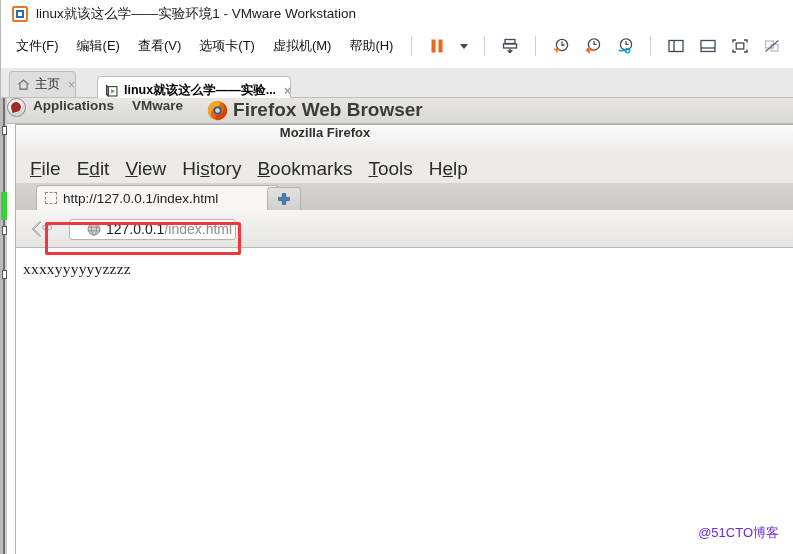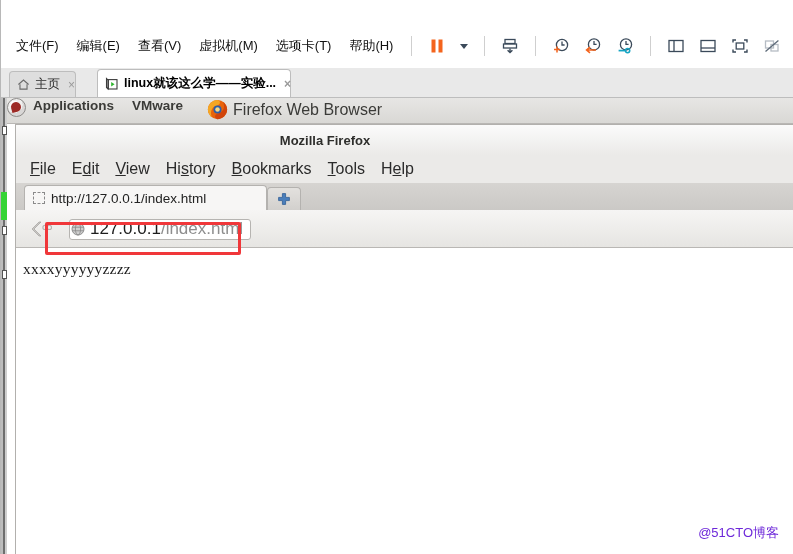--- a/index.html
+++ b/index.html
@@ -118,21 +118,21 @@
     font-size: 12.5px;
     color: #2b2b2b;
     white-space: nowrap;
     cursor: default;
   }
   .vm-tab.active {
     background: #ffffff;
     color: #000;
     font-weight: bold;
     height: 28px;
-    top: 1px;
+    top: 8px;
   }
   .vm-tab .tab-close {
     margin-left: 8px;
     color: #9a9a9a;
     font-size: 12px;
     line-height: 1;
   }
   .vm-tab .tab-ico { margin-right: 5px; display: flex; }
 
   
@@ -199,71 +199,71 @@
     margin-left: 4px;
     padding: 1px 6px 1px 2px;
     white-space: nowrap;
   }
   .ff-logo {
     width: 21px; height: 21px;
     margin-right: 5px;
     flex: 0 0 auto;
   }
   .gp-winbtn-label {
-    font-size: 16px;
-    font-weight: normal;
+    font-size: 19px;
+    font-weight: bold;
     color: #3b3b38;
   }
 
   
   .ff-window {
     position: absolute; left: 14px; top: 26px;
     width: 779px; height: 430px;
     background: #f3f3f3;
     border: 1px solid #b2b0ad;
     border-right: none; border-bottom: none;
     box-sizing: border-box;
   }
   .ff-titlebar {
     position: absolute; left: 0; top: 0;
     width: 100%; height: 30px;
     background: linear-gradient(to bottom,#fbfbfb,#ebeae8);
-    display: flex; align-items: center; justify-content: center;
+    display: flex; justify-content: center;
     box-sizing: border-box;
   }
   .ff-title-text {
     font-size: 13px; font-weight: bold;
     color: #2e2e2c;
     margin-right: 160px;
   }
   .ff-menubar {
     position: absolute; left: 0; top: 30px;
     width: 100%; height: 28px;
     background: #ebeae8;
     display: flex; align-items: center;
     padding-left: 14px;
     box-sizing: border-box;
   }
   .ff-menu-item {
-    font-size: 16px;
+    font-size: 19px;
     color: #2b2b2b;
     margin-right: 16px;
     white-space: nowrap;
     cursor: default;
   }
   .ff-menu-item u { text-decoration: underline; }
 
   .ff-tabbar {
     position: absolute; left: 0; top: 58px;
     width: 100%; height: 27px;
     background: linear-gradient(to bottom,#d6d4d1,#cbc9c6);
     box-sizing: border-box;
   }
   .ff-tab {
-    position: absolute; left: 8px; top: 2px;
+    position: absolute; left: 20px; top: 2px;
     height: 25px;
     display: flex; align-items: center;
     padding: 0 10px 0 8px;
     background: #f7f6f5;
     border: 1px solid #b4b2af;
     border-bottom: none;
     border-radius: 4px 4px 0 0;
     box-sizing: border-box;
     font-size: 13.5px;
     color: #232323;
@@ -305,28 +305,28 @@
     cursor: default;
   }
   .urlbar-wrap {
     position: relative;
     flex: 1 1 auto;
     margin-left: 4px; margin-right: 10px;
     height: 26px;
   }
   .urlbar {
     position: absolute; left: 7px; top: 3px;
-    width: 182px; height: 21px;
+    width: 167px; height: 21px;
     background: #ffffff;
     border: 1px solid #b6b4b1;
     border-radius: 3px;
     display: flex; align-items: center;
-    padding-left: 1px;
-    box-sizing: border-box;
-    font-size: 17px;
+    padding-left: 17px;
+    box-sizing: border-box;
+    font-size: 14px;
     cursor: text;
   }
   .url-host { color: #1d1d1d; }
   .url-path { color: #8e8e8e; }
   .globe-ico { margin-right: 5px; display: flex; flex: 0 0 auto; }
 
   .redbox {
     position: absolute;
     left: 44px; top: 222px;
     width: 196px; height: 33px;
@@ -360,27 +360,34 @@
     cursor: default;
   }
 </style>
 </head>
 <body>
 
 <div id="root">
 
   <div class="vm-window">
 
+    <div class="vm-titlebar">
+      <span class="vm-app-icon">
+        <span class="o"></span>
+          <span class="i"></span>
+      </span>
+      <span class="vm-title-text">linux就该这么学——实验环境1 - VMware Workstation</span>
+    </div>
 
     <div class="vm-menubar">
       <div class="vm-menu-item">文件(F)</div>
       <div class="vm-menu-item">编辑(E)</div>
       <div class="vm-menu-item">查看(V)</div>
+      <div class="vm-menu-item">选项卡(T)</div>
       <div class="vm-menu-item">虚拟机(M)</div>
-      <div class="vm-menu-item">选项卡(T)</div>
       <div class="vm-menu-item">帮助(H)</div>
 
       <div class="vm-toolbar-group">
         <div class="vm-tool-sep"></div>
 
         <div class="tbtn">
           <svg width="16" height="16" viewBox="0 0 16 16">
             <rect x="2.5" y="1.5" width="4" height="13" fill="#f4641d"></rect>
             <rect x="9.5" y="1.5" width="4" height="13" fill="#f4641d"></rect>
           </svg>

